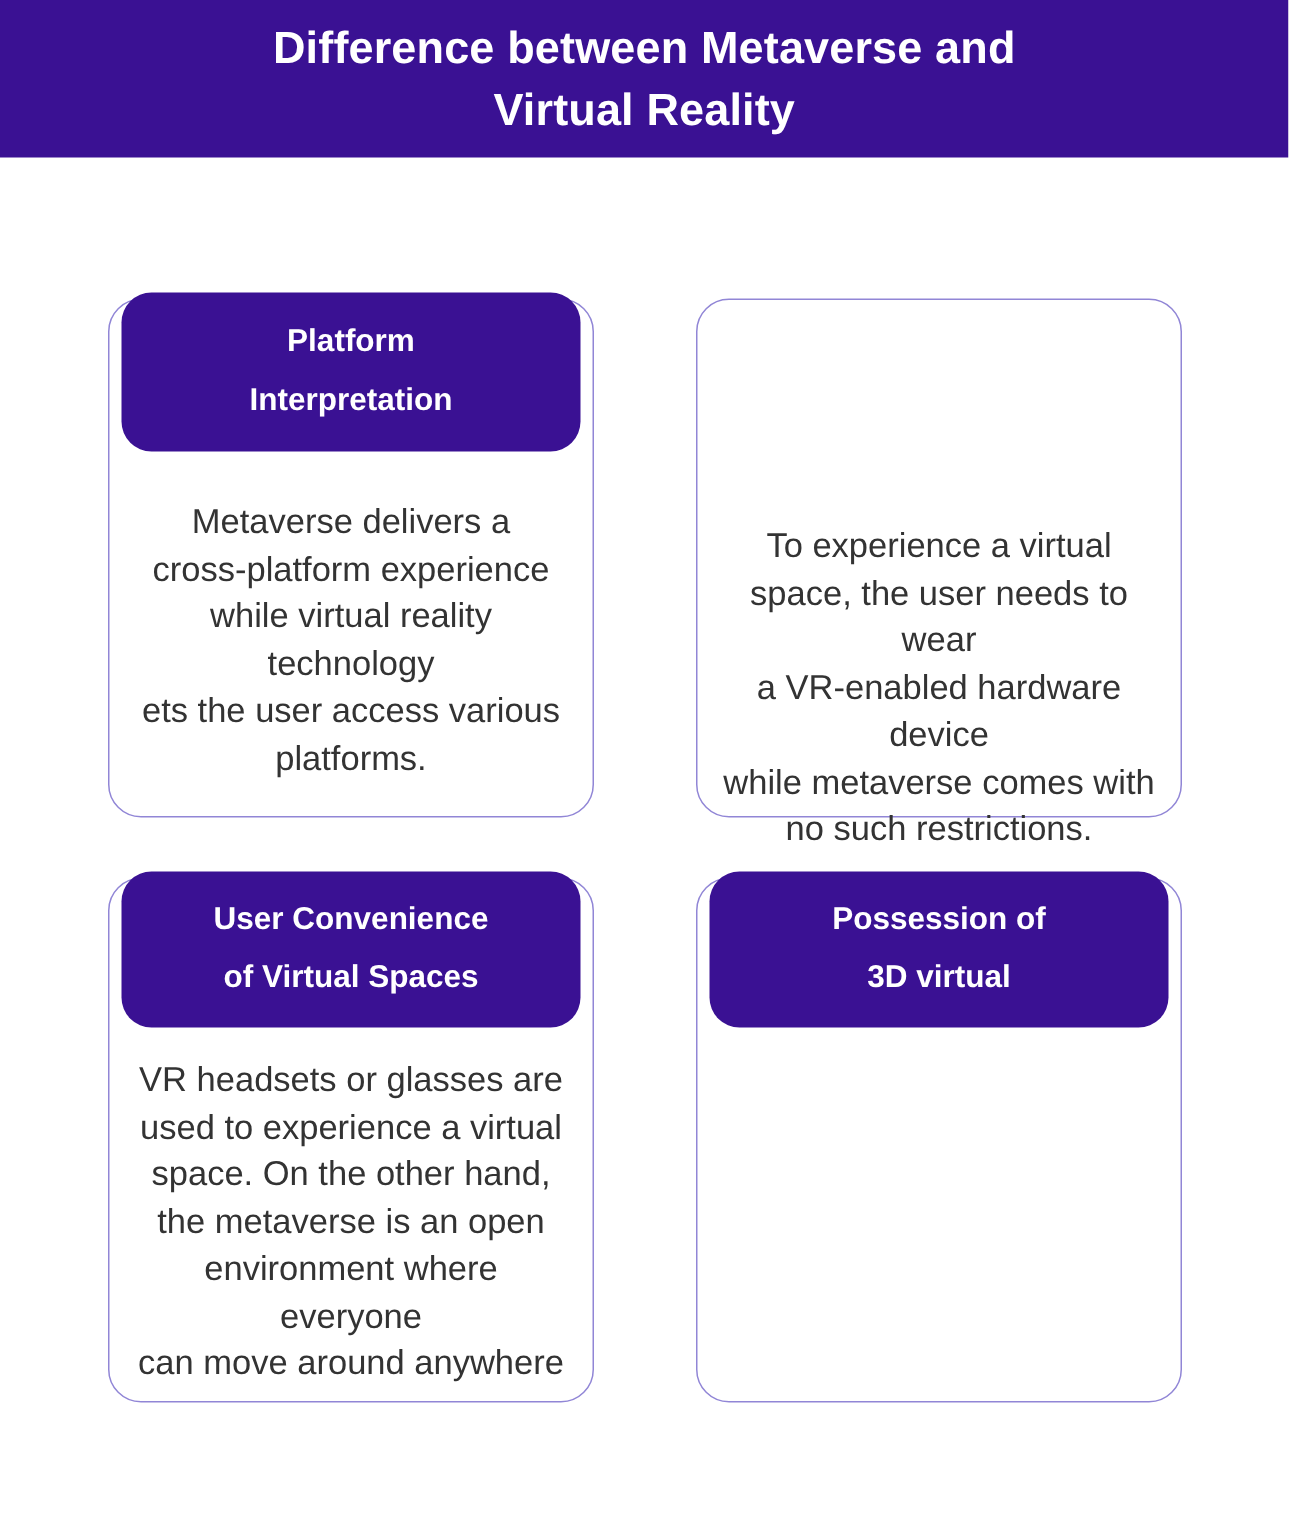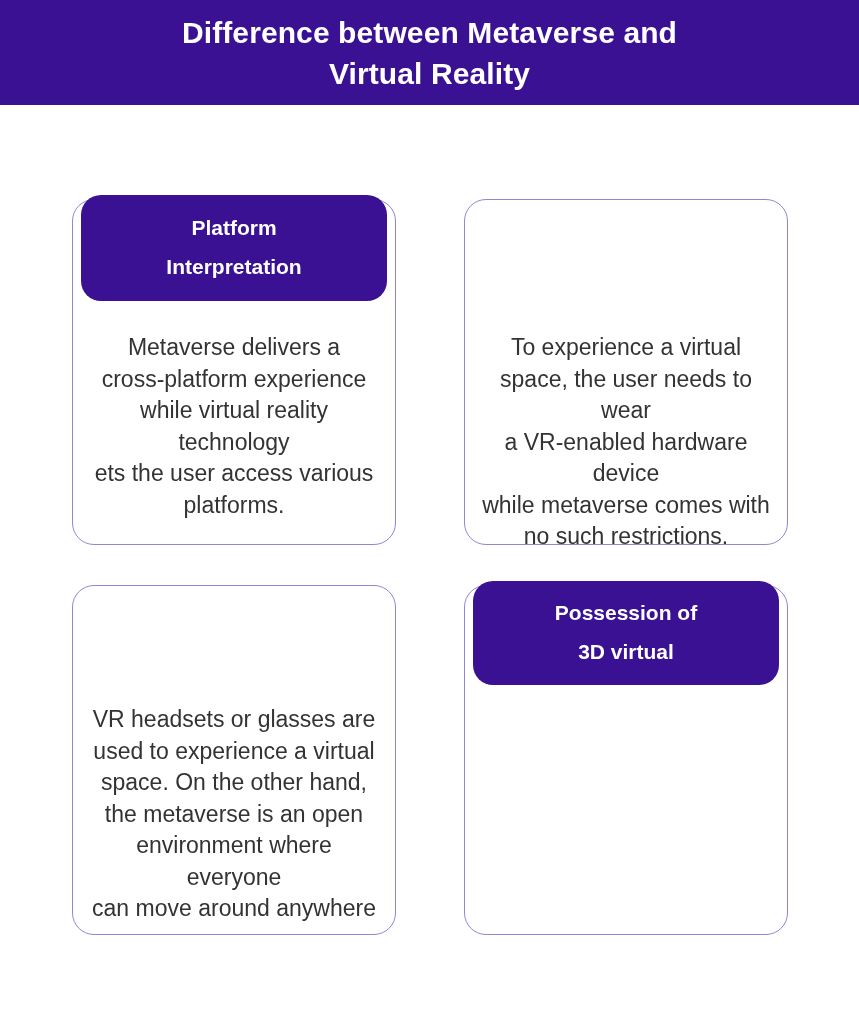--- a/index.html
+++ b/index.html
@@ -95,21 +95,21 @@
   #card-technological-constraints   { left: 464px; top: 94px;  width: 324px; height: 346px; }
   #card-user-convenience            { left: 72px;  top: 480px; width: 324px; height: 350px; }
   #card-possession-3d               { left: 464px; top: 480px; width: 324px; height: 350px; }
 
   #card-platform-interpretation   .card-header,
   #card-technological-constraints .card-header { height: 106px; }
   #card-user-convenience          .card-header,
   #card-possession-3d             .card-header { height: 104px; }
 
   #card-platform-interpretation   .card-body { top: 132px; }
-  #card-technological-constraints .card-body { top: 132px; }
+  #card-technological-constraints .card-body { top: 148px; }
   #card-user-convenience          .card-body { top: 118px; }
   #card-possession-3d             .card-body { top: 143px; }
 </style>
 </head>
 <body>
 
 <div class="banner">
   <div class="banner-title">Difference between Metaverse and
 Virtual Reality</div>
 </div>
@@ -134,20 +134,24 @@
     <div class="card-body">
       <div class="card-body-text">To experience a virtual
 space, the user needs to wear
 a VR-enabled hardware device
 while metaverse comes with
 no such restrictions.</div>
     </div>
   </div>
 
   <div class="card" id="card-user-convenience">
+    <div class="card-header">
+      <div class="card-header-text">User Convenience
+of Virtual Spaces</div>
+    </div>
     <div class="card-body">
       <div class="card-body-text">VR headsets or glasses are
 used to experience a virtual
 space. On the other hand,
 the metaverse is an open
 environment where everyone
 can move around anywhere</div>
     </div>
   </div>
 

